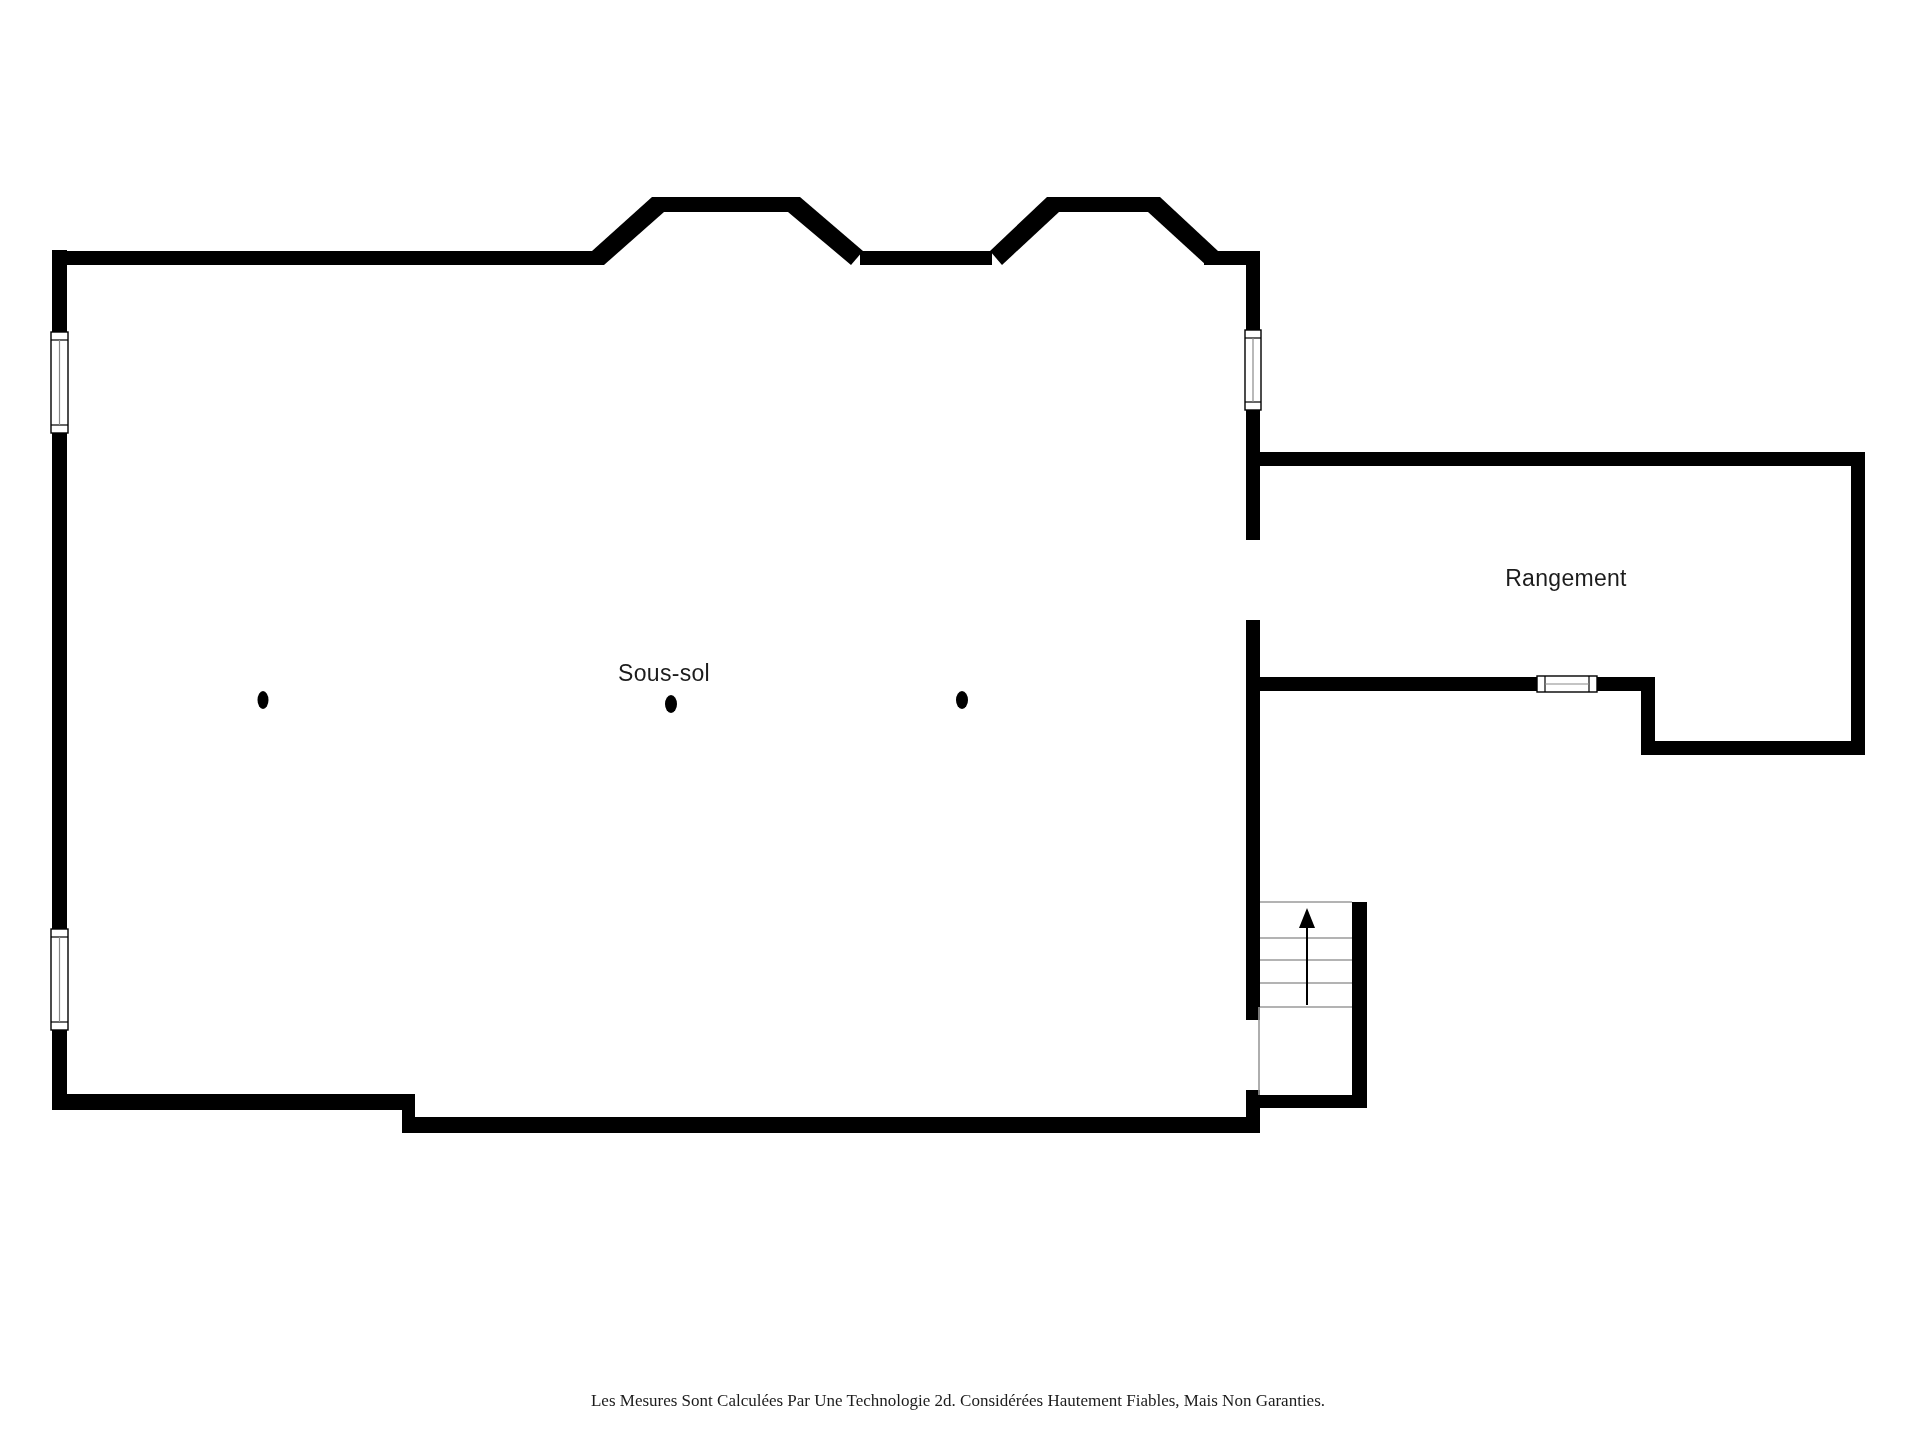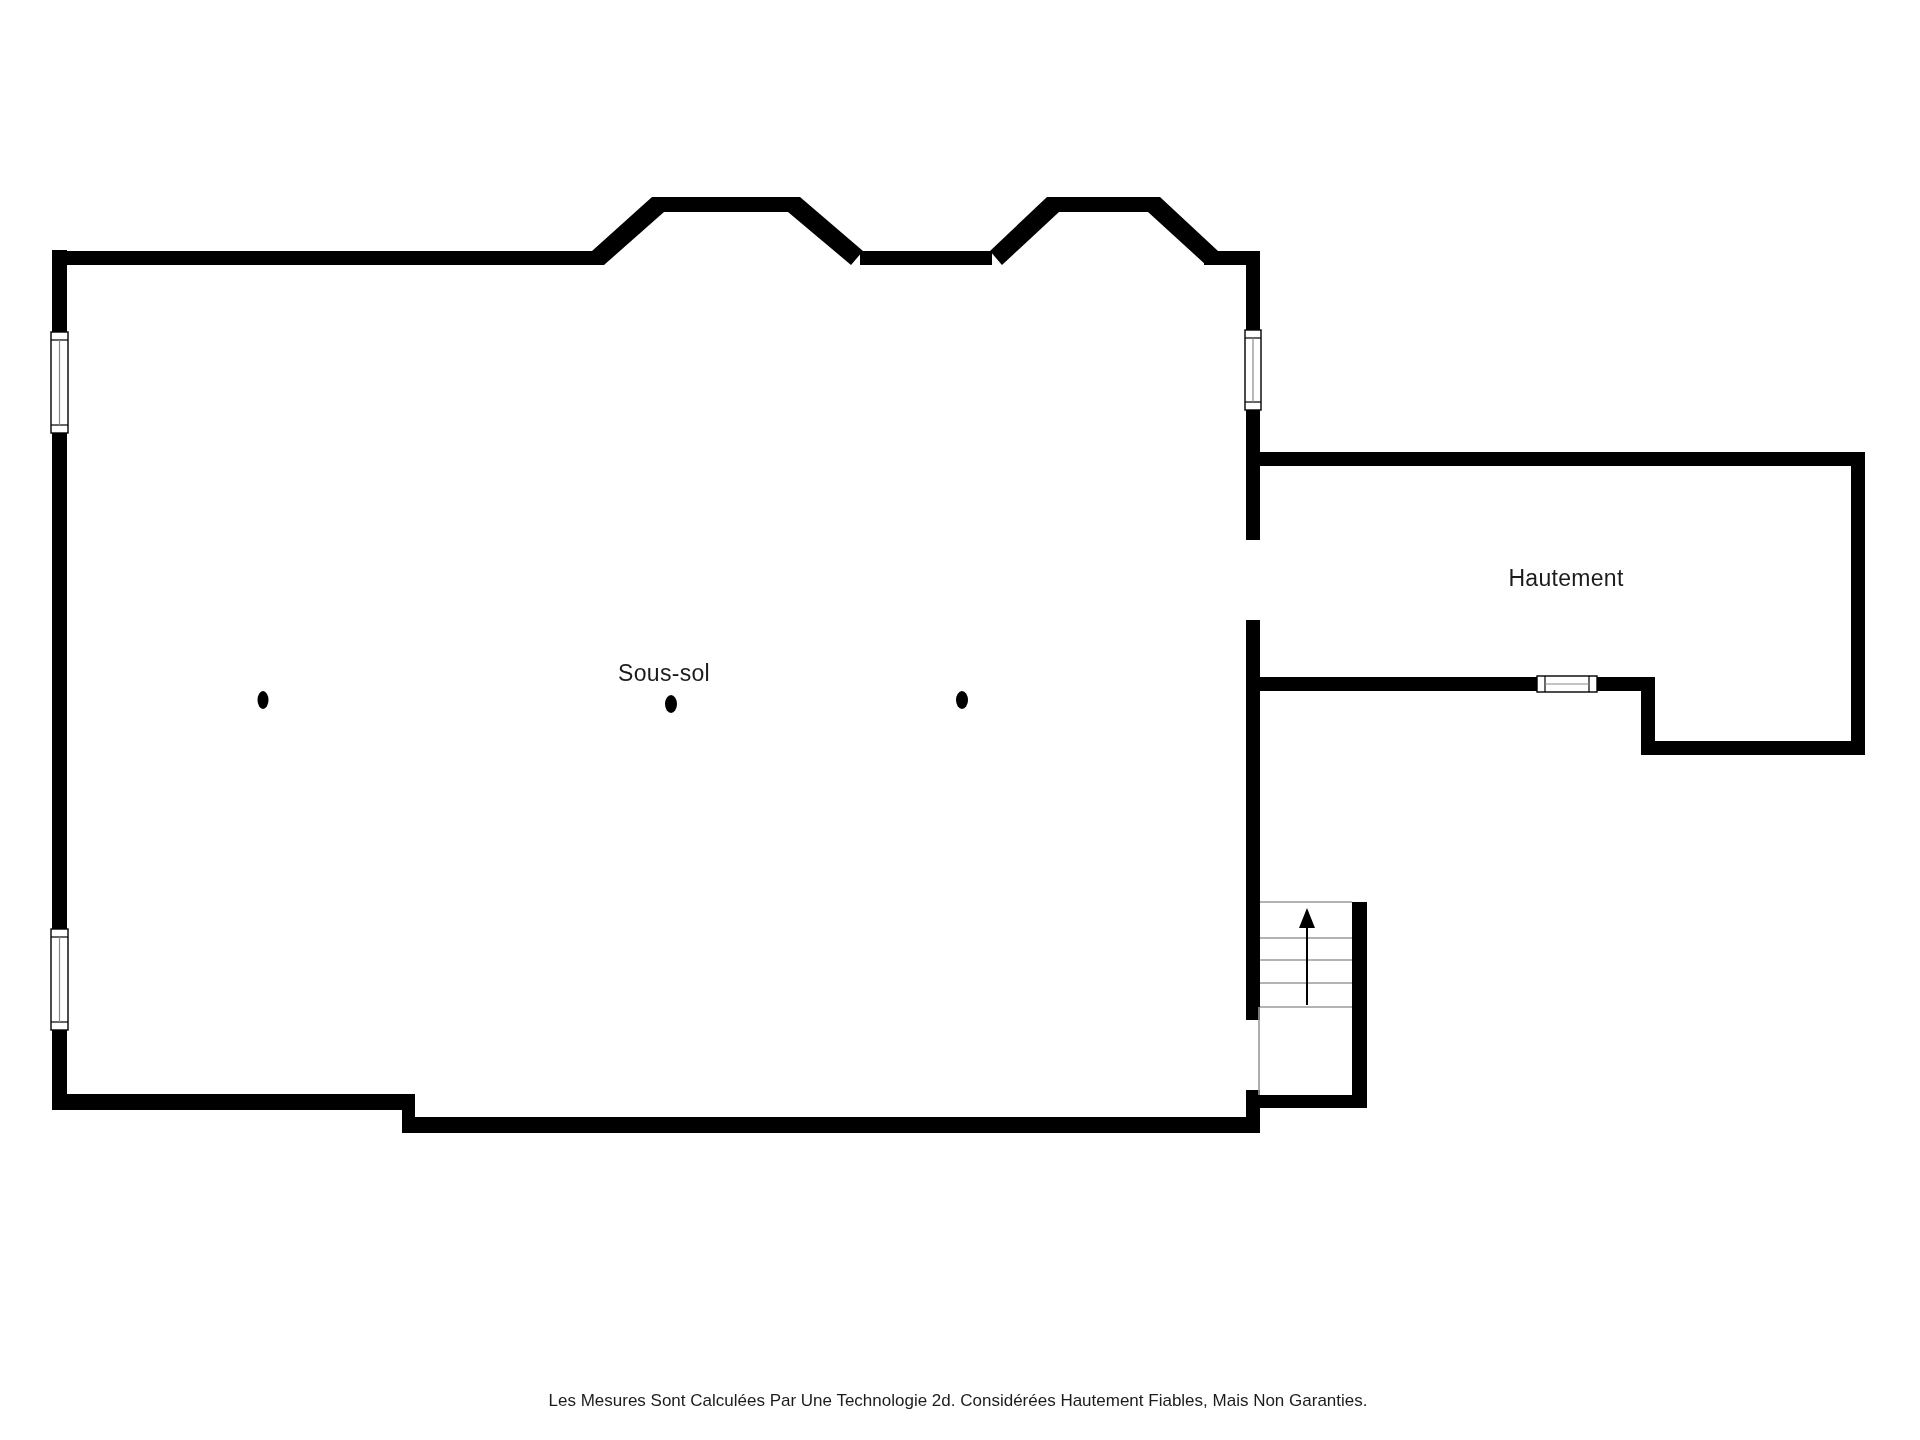--- a/index.html
+++ b/index.html
@@ -19,20 +19,21 @@
     color: #1c1c1c;
     white-space: nowrap;
     letter-spacing: 0.3px;
   }
   .footer-label {
     position: absolute;
     transform: translate(-50%, -50%);
     font-size: 17px;
     color: #1c1c1c;
     white-space: nowrap;
+    font-family: Liberation Serif, serif;
   }
 </style>
 </head>
 <body>
 
 <div id="stage">
   <svg id="plan-svg" width="1920" height="1440" viewBox="0 0 1920 1440" xmlns="http://www.w3.org/2000/svg">
       <rect x="52" y="250" width="15" height="860" fill="#000000"></rect>
       <rect x="52" y="251" width="552" height="14" fill="#000000"></rect>
       <rect x="652" y="197" width="148" height="15" fill="#000000"></rect>
@@ -80,15 +81,15 @@
       <line x1="1260" y1="938" x2="1352" y2="938" stroke="#9a9a9a" stroke-width="1.6"></line>
       <line x1="1260" y1="960" x2="1352" y2="960" stroke="#9a9a9a" stroke-width="1.6"></line>
       <line x1="1260" y1="983" x2="1352" y2="983" stroke="#9a9a9a" stroke-width="1.6"></line>
       <line x1="1260" y1="1007" x2="1352" y2="1007" stroke="#9a9a9a" stroke-width="1.6"></line>
       <line x1="1259" y1="1007" x2="1259" y2="1095" stroke="#9a9a9a" stroke-width="1.6"></line>
       <line x1="1307" y1="1005" x2="1307" y2="926" stroke="#000000" stroke-width="2"></line>
       <polygon points="1307,908 1299,928 1315,928" fill="#000000"></polygon>
     </svg>
 
   <div class="room-label" id="label-sous-sol" style="left: 664px; top: 673px; color: rgb(28, 28, 28);">Sous-sol</div>
-  <div class="room-label" id="label-rangement" style="left: 1566px; top: 578px; color: rgb(28, 28, 28);">Hautement</div>
+  <div class="room-label" id="label-rangement" style="left: 1566px; top: 578px; color: rgb(28, 28, 28);">Rangement</div>
   <div class="footer-label" id="footer-disclaimer" style="left: 958px; top: 1401px; color: rgb(28, 28, 28);">Les Mesures Sont Calculées Par Une Technologie 2d. Considérées Hautement Fiables, Mais Non Garanties.</div>
 </div>
 
 </body></html>

